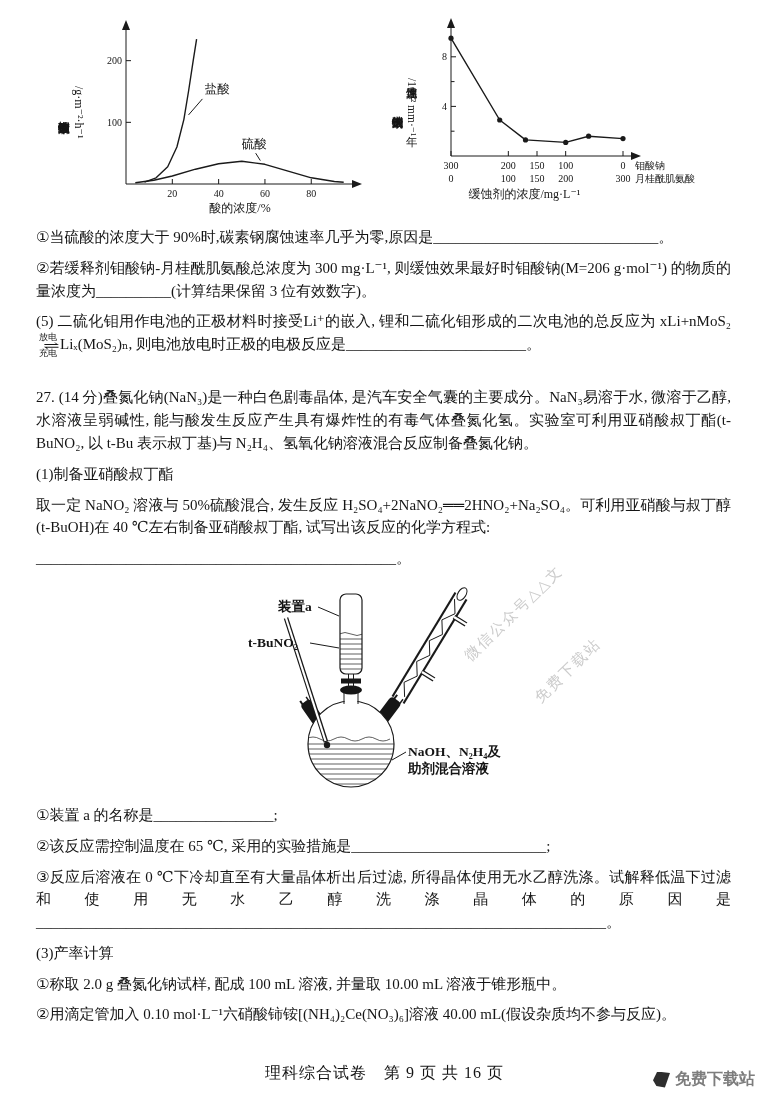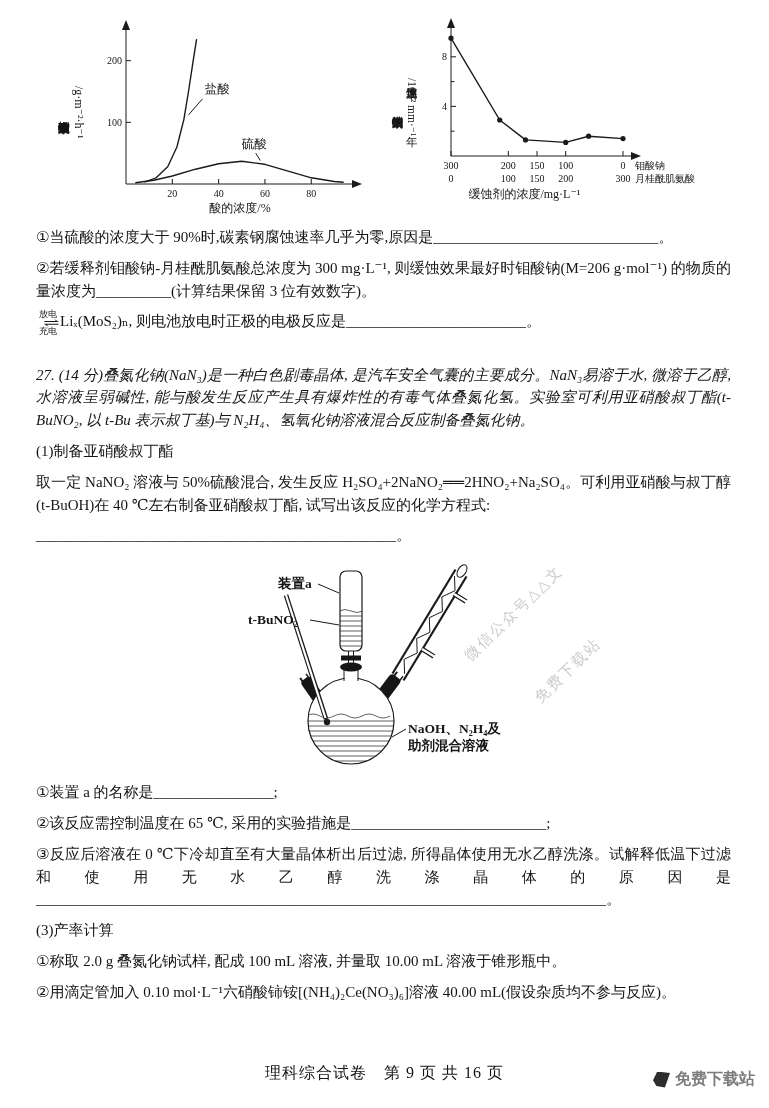--- a/index.html
+++ b/index.html
@@ -1,20 +1,20 @@
 <!DOCTYPE html>
 <html><head>
 <meta charset="utf-8">
 <style>
   html,body{margin:0;padding:0;background:#e9e9e9;}
   .page{position:relative;width:769px;height:1108px;margin:0 auto;background:#ffffff;box-sizing:border-box;
         padding:12px 30px 0 28px;font-family:"Liberation Serif","DejaVu Serif","DejaVu Sans",serif;
         font-size:15px;color:#151515;overflow:hidden;}
   .para{margin:8px;line-height:1.52;text-align:justify;overflow-wrap:anywhere;}
-  .gap-lg{margin-top:28px;font-style:italic;}
+  .gap-lg{margin-top:28px;}
   .charts{display:flex;align-items:flex-start;gap:24px;margin:2px 0 8px 28px;}
   .chart{display:flex;align-items:flex-start;}
   .vlabel{writing-mode:vertical-lr;text-orientation:mixed;font-size:12px;line-height:1.25;text-align:center;height:196px;}
   .vlabel span{display:block;}
   .vlabel2{height:178px;margin-top:4px;font-size:11.5px;}
   svg{overflow:visible;display:block;}
   svg text{font-family:inherit;fill:#151515;}
   .ax{stroke:#1a1a1a;stroke-width:1;fill:none;}
   .axf{fill:#1a1a1a;}
   .curve{fill:none;stroke:#1a1a1a;stroke-width:1.4;stroke-linejoin:round;}
@@ -114,21 +114,21 @@
           <circle cx="106.5" cy="125.9" r="2.6" class="dot"></circle>
           <circle cx="146.7" cy="128.4" r="2.6" class="dot"></circle>
           <circle cx="169.6" cy="122.2" r="2.6" class="dot"></circle>
           <circle cx="204.0" cy="124.6" r="2.6" class="dot"></circle>
         </svg>
     </div>
   </div>
 
   <p class="para">①当硫酸的浓度大于 90%时,碳素钢腐蚀速率几乎为零,原因是______________________________。</p>
   <p class="para">②若缓释剂钼酸钠-月桂酰肌氨酸总浓度为 300 mg·L⁻¹, 则缓蚀效果最好时钼酸钠(M=206 g·mol⁻¹) 的物质的量浓度为__________(计算结果保留 3 位有效数字)。</p>
-  <p class="para"><span class="rev">
+  <p class="para"><span>(5) 二硫化钼用作电池的正极材料时接受Li⁺的嵌入, 锂和二硫化钼形成的二次电池的总反应为 xLi+nMoS₂</span><span class="rev">
         <span class="rt">放电</span>
         <span class="ra">⇌</span>
         <span class="rt">充电</span>
       </span><span>Liₓ(MoS₂)ₙ, 则电池放电时正极的电极反应是________________________。</span></p>
 
   <p class="para gap-lg">27. (14 分)叠氮化钠(NaN₃)是一种白色剧毒晶体, 是汽车安全气囊的主要成分。NaN₃易溶于水, 微溶于乙醇, 水溶液呈弱碱性, 能与酸发生反应产生具有爆炸性的有毒气体叠氮化氢。实验室可利用亚硝酸叔丁酯(t-BuNO₂, 以 t-Bu 表示叔丁基)与 N₂H₄、氢氧化钠溶液混合反应制备叠氮化钠。</p>
   <p class="para">(1)制备亚硝酸叔丁酯</p>
   <p class="para">取一定 NaNO₂ 溶液与 50%硫酸混合, 发生反应 H₂SO₄+2NaNO₂══2HNO₂+Na₂SO₄。可利用亚硝酸与叔丁醇(t-BuOH)在 40 ℃左右制备亚硝酸叔丁酯, 试写出该反应的化学方程式:</p>
   <p class="para">________________________________________________。</p>
 

